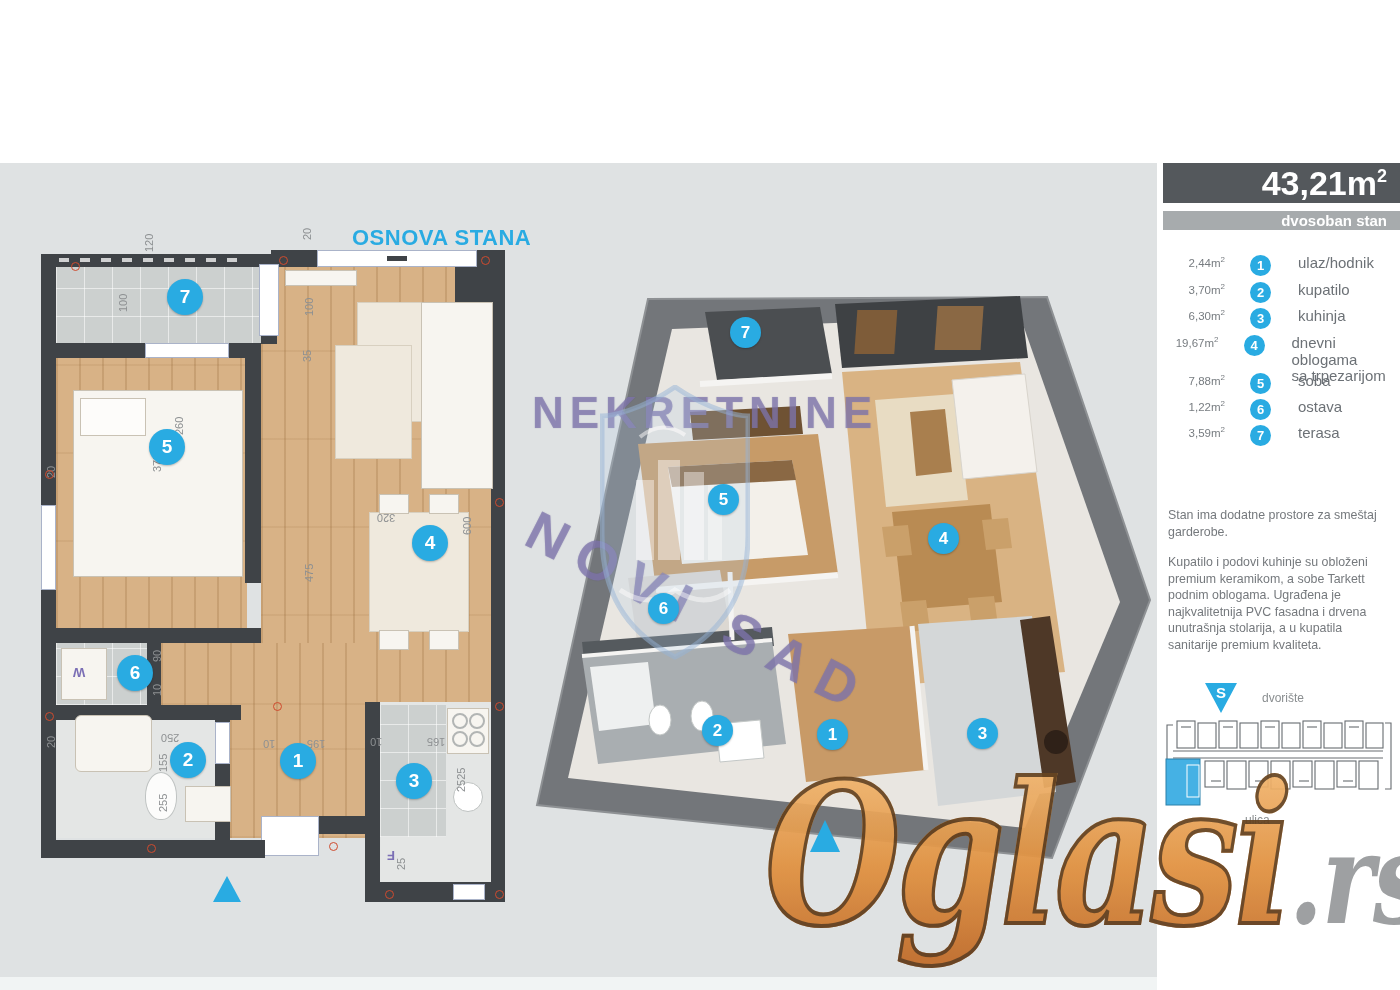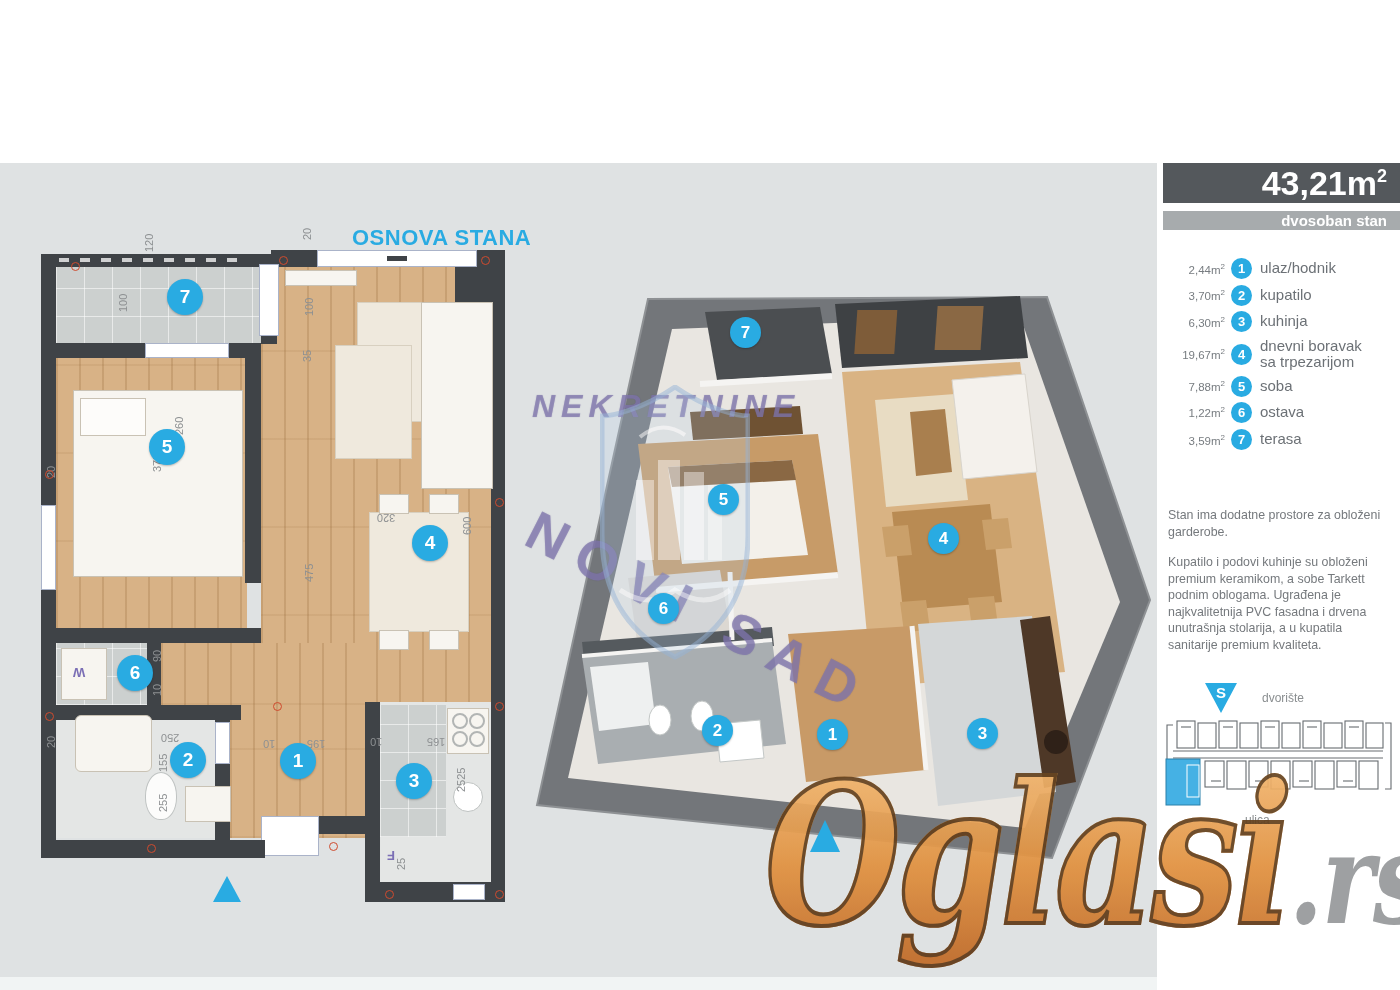--- a/index.html
+++ b/index.html
@@ -51,21 +51,21 @@
   
   .side-panel{position:absolute;left:1157px;top:163px;width:243px;height:827px;background:#ffffff;z-index:4;}
   .bar-dark{position:absolute;left:6px;top:0;right:0;height:40px;background:#54585c;color:#fff;
             display:flex;align-items:center;justify-content:flex-end;padding-right:13px;box-sizing:border-box;
             font-size:34px;font-weight:bold;}
   .bar-dark sup{font-size:18px;margin-top:-14px;}
   .bar-light{position:absolute;left:6px;top:48px;right:0;height:19px;background:#a7abad;color:#fff;
              display:flex;align-items:center;justify-content:flex-end;padding-right:13px;box-sizing:border-box;
              font-size:15px;font-weight:bold;}
   .room-list{position:absolute;left:10px;top:92px;width:226px;}
-  .room-row{display:flex;align-items:center;}
+  .room-row{display:flex;gap:19px;}
   .room-area{width:58px;text-align:right;font-size:11.5px;color:#777c80;}
   .room-area sup{font-size:8px;}
   .room-num{width:21px;height:21px;border-radius:50%;background:#29abe2;color:#fff;font-size:13px;
             font-weight:bold;display:flex;align-items:center;justify-content:center;margin:0 8px 0 6px;flex:none;}
   .room-label{font-size:15px;color:#6c7176;line-height:1.1;}
   .desc{position:absolute;left:11px;top:344px;width:224px;font-size:12.4px;color:#75797d;line-height:1.33;}
   .desc p{margin:0 0 14px 0;}
   .compass{position:absolute;left:48px;top:520px;width:32px;height:30px;
            clip-path:polygon(0 0,100% 0,50% 100%);background:#29abe2;color:#fff;
            font-weight:bold;font-size:15px;text-align:center;line-height:20px;}
@@ -243,21 +243,21 @@
   </svg>
 
   <div class="circ c3d" style="left:730px;top:317px;">7</div>
   <div class="circ c3d" style="left:708px;top:484px;">5</div>
   <div class="circ c3d" style="left:648px;top:593px;">6</div>
   <div class="circ c3d" style="left:928px;top:523px;">4</div>
   <div class="circ c3d" style="left:702px;top:715px;">2</div>
   <div class="circ c3d" style="left:817px;top:719px;">1</div>
   <div class="circ c3d" style="left:967px;top:718px;">3</div>
 
-  <div class="wm-purple" style="left:532px;top:388px;font-size:32px;letter-spacing:6px;font-style:italic;">NEKRETNINE</div>
+  <div class="wm-purple" style="left:532px;top:388px;font-size:44px;letter-spacing:6px;">NEKRETNINE</div>
   <div class="wm-purple" style="left:545px;top:498px;font-size:55px;letter-spacing:14px;transform:rotate(27deg);transform-origin:left top;">NOVI SAD</div>
   <svg class="shield" width="150" height="275" viewBox="0 0 150 275">
     <path d="M75,2 C110,26 140,31 148,31 L148,150 C148,218 114,252 75,272 C36,252 2,218 2,150 L2,31 C10,31 40,26 75,2 Z" fill="rgba(180,205,230,0.28)" stroke="rgba(150,180,215,0.6)" stroke-width="5"></path>
     <path d="M40,52 q22,-18 45,-2" fill="none" stroke="rgba(255,255,255,0.6)" stroke-width="4"></path>
     <rect x="36" y="95" width="18" height="80" fill="rgba(255,255,255,0.5)"></rect>
     <rect x="58" y="75" width="22" height="100" fill="rgba(255,255,255,0.55)"></rect>
     <rect x="84" y="87" width="20" height="88" fill="rgba(255,255,255,0.5)"></rect>
     <rect x="108" y="100" width="14" height="75" fill="rgba(255,255,255,0.45)"></rect>
     <path d="M20,205 q30,20 55,0 q30,20 55,0" fill="none" stroke="rgba(255,255,255,0.55)" stroke-width="5"></path>
   </svg>
@@ -283,41 +283,41 @@
         <span class="room-label">kupatilo</span>
       </div>
       <div class="room-row" style="height:27px;">
         <span class="room-area"><span>6,30m</span><sup>2</sup></span>
         <span class="room-num">3</span>
         <span class="room-label">kuhinja</span>
       </div>
       <div class="room-row" style="height:38px;">
         <span class="room-area"><span>19,67m</span><sup>2</sup></span>
         <span class="room-num">4</span>
-        <span class="room-label"><span>dnevni boravak</span><br><span>sa trpezarijom</span></span>
+        <span class="room-label"><span>dnevni oblogama</span><br><span>sa trpezarijom</span></span>
       </div>
       <div class="room-row" style="height:26px;">
         <span class="room-area"><span>7,88m</span><sup>2</sup></span>
         <span class="room-num">5</span>
         <span class="room-label">soba</span>
       </div>
       <div class="room-row" style="height:26px;">
         <span class="room-area"><span>1,22m</span><sup>2</sup></span>
         <span class="room-num">6</span>
         <span class="room-label">ostava</span>
       </div>
       <div class="room-row" style="height:29px;">
         <span class="room-area"><span>3,59m</span><sup>2</sup></span>
         <span class="room-num">7</span>
         <span class="room-label">terasa</span>
       </div>
     </div>
 
     <div class="desc">
-      <p>Stan ima dodatne prostore za obloženi garderobe.</p>
+      <p>Stan ima dodatne prostore za smeštaj garderobe.</p>
       <p>Kupatilo i podovi kuhinje su obloženi premium keramikom, a sobe Tarkett podnim oblogama. Ugrađena je najkvalitetnija PVC fasadna i drvena unutrašnja stolarija, a u kupatila sanitarije premium kvaliteta.</p>
     </div>
 
     <div class="compass">S</div>
     <div class="site-label" style="left:105px;top:528px;">dvorište</div>
 
     <svg class="siteplan" width="228" height="96" viewBox="0 0 228 96">
       <g stroke="#565b60" stroke-width="1.1" fill="none" opacity="0.9">
         <path d="M8,14 h-6 v66 h6"></path>
         <path d="M220,12 h6 v66 h-6"></path>

